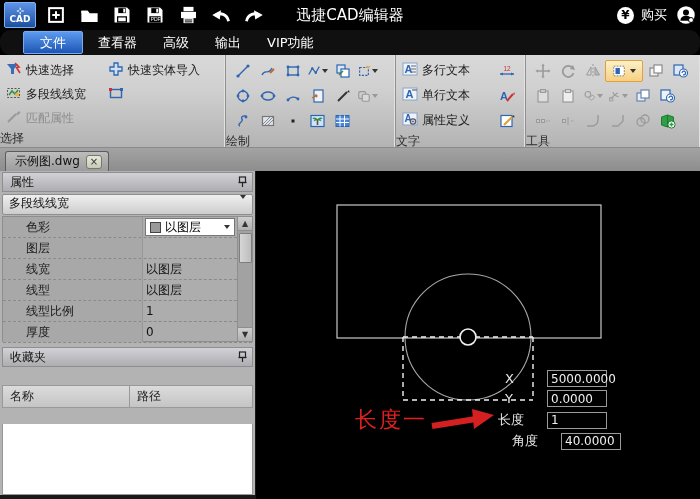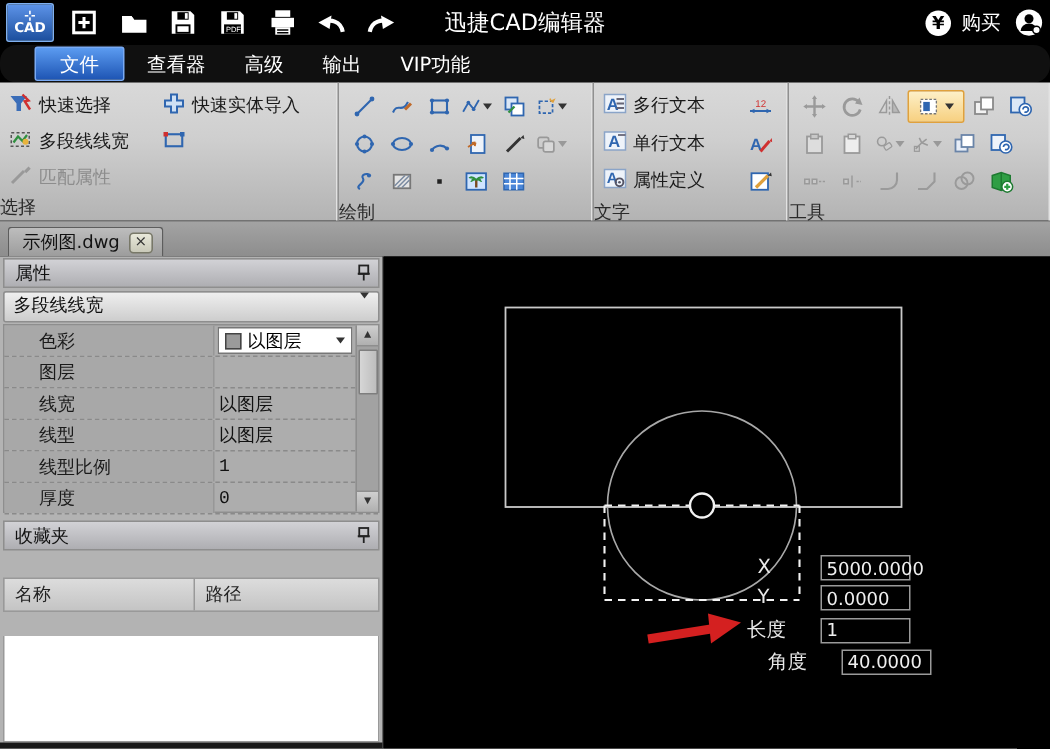--- a/index.html
+++ b/index.html
@@ -49,21 +49,21 @@
   .tabbar { height:23px; background:linear-gradient(#a3a3a3,#8d8d8d); display:flex; align-items:flex-end; padding-left:5px; flex:0 0 auto; }
   .tab { height:20px; background:linear-gradient(#bdbdbd,#9c9c9c); border:1px solid #5d5d5d; border-bottom:none; border-radius:3px 3px 0 0; display:flex; align-items:center; gap:6px; padding:0 6px 0 9px; font-size:12px; color:#111; cursor:pointer; }
   .tab-close { width:16px; height:14px; background:linear-gradient(#e8e8da,#c9c9b9); border:1px solid #787868; border-radius:3px; font-size:10px; line-height:12px; text-align:center; color:#333; cursor:pointer; }
 
   
   .main { flex:1; display:flex; min-height:0; }
   .left-panel { width:256px; background:#b3b3b3; display:flex; flex-direction:column; border-right:1px solid #1a1a1a; }
   .panel-header { height:20px; margin:1px 2px 0 2px; background:linear-gradient(#d2d2d6,#aeaeb2); border:1px solid #8e8e8e; display:flex; align-items:center; justify-content:space-between; padding:0 5px 0 7px; font-size:12px; color:#111; }
   .pin-btn { cursor:pointer; display:flex; }
   .selector { height:21px; margin:2px 2px 1px 2px; background:linear-gradient(#efefef,#cdcdcd); border:1px solid #8e8e8e; border-radius:2px; display:flex; justify-content:space-between; padding:0 6px; font-size:12px; color:#111; cursor:pointer; }
-  .prop-grid { position:relative; height:126px; margin:0 2px; background:#adadad; border:1px solid #8e8e8e;font-family:Liberation Mono, monospace; }
+  .prop-grid { position:relative; height:126px; margin:0 2px; background:#adadad; border:1px solid #8e8e8e; }
   .prop-row { display:flex; height:21px; border-bottom:1px dashed #8a8a8a; align-items:center; }
   .prop-label { width:140px; padding-left:23px; color:#1a1a1a; background:#a8a8a8; align-self:stretch; display:flex; align-items:center; border-right:1px solid #979797; }
   .prop-value { flex:1; padding-left:3px; color:#111; }
   .color-drop { margin:1px 2px 1px 2px; background:#fff; border:1px solid #777; height:18px; flex:1; display:flex; align-items:center; gap:4px; padding:0 4px; cursor:pointer; }
   .swatch { width:11px; height:11px; background:#9a9a9a; border:1px solid #444; }
   .vscroll { position:absolute; top:0; right:0; bottom:0; width:15px; background:#a2a2a2; border-left:1px solid #8e8e8e; display:flex; flex-direction:column; align-items:center; font-size:8px; color:#333; }
   .vs-btn { height:14px; width:100%; text-align:center; line-height:14px; cursor:pointer; background:linear-gradient(#cfcfcf,#b0b0b0); border-bottom:1px solid #8e8e8e; }
   .vs-btn.bottom { position:absolute; bottom:0; border-top:1px solid #8e8e8e; border-bottom:none; }
   .vs-thumb { width:13px; height:30px; margin-top:2px; background:linear-gradient(90deg,#d6d6d6,#bdbdbd); border:1px solid #7e7e7e; border-radius:1px; cursor:pointer; }
   .fav-cols { height:23px; margin:16px 2px; background:linear-gradient(#dcdcdc,#c4c4c4); border:1px solid #999; display:flex; }
@@ -638,15 +638,16 @@
       </div>
       <div class="coord-row" style="left:242px; top:240px;">
         <span class="coord-label" style="width:49px">长度</span>
         <span class="coord-box">1</span>
       </div>
       <div class="coord-row" style="left:256px; top:261px;">
         <span class="coord-label" style="width:49px">角度</span>
         <span class="coord-box">40.0000</span>
       </div>
 
+      <div class="annot">长度一</div>
     </div>
   </div>
 </div>
 
 </body></html>

